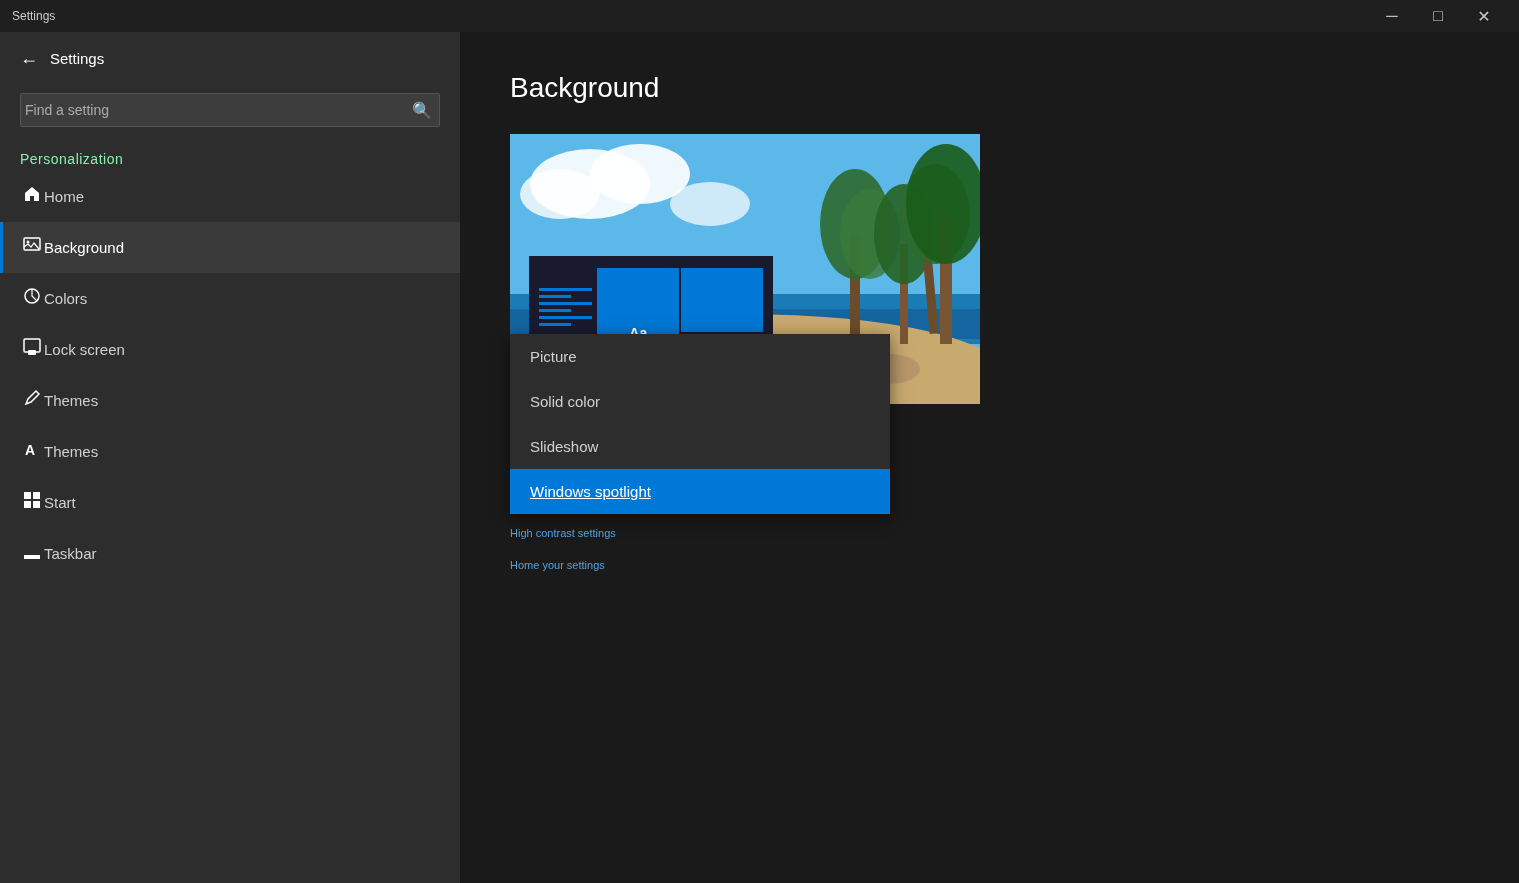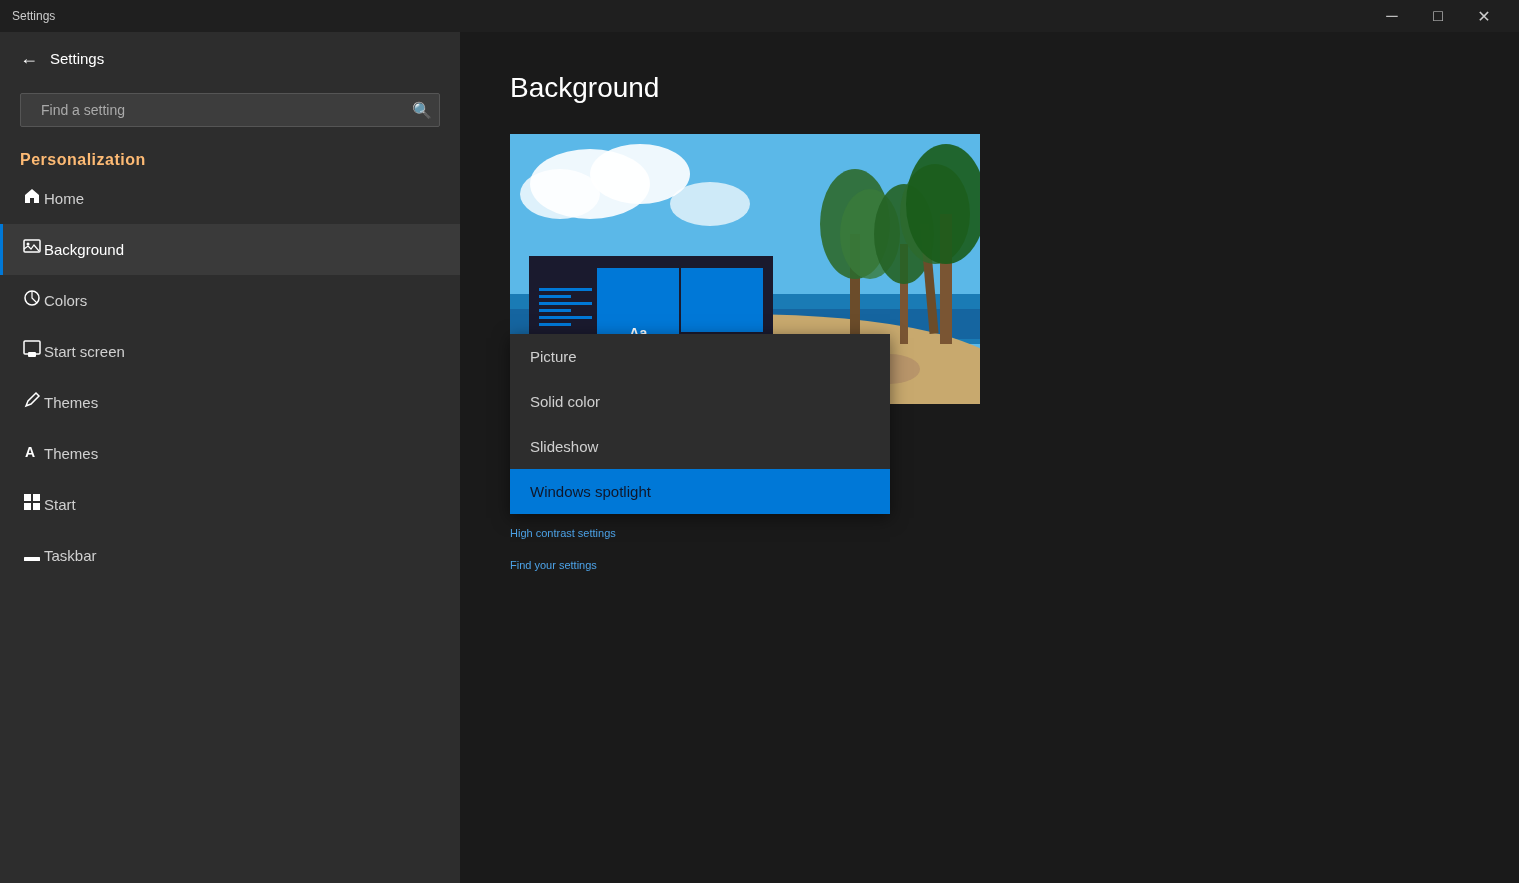--- a/index.html
+++ b/index.html
@@ -85,41 +85,41 @@
       margin: 8px 20px 16px;
       position: relative;
     }
     .sidebar-search input {
       width: 100%;
       background: #3d3d3d;
       border: 1px solid #555;
       border-radius: 2px;
       color: #fff;
       font-size: 14px;
-      padding: 8px 36px 8px 20px;
+      padding: 8px 36px 8px 4px;
       outline: none;
     }
     .sidebar-search input::placeholder { color: #aaa; }
     .search-icon-btn {
       position: absolute;
       right: 8px;
       top: 50%;
       transform: translateY(-50%);
       background: transparent;
       border: none;
       color: #aaa;
       font-size: 16px;
       cursor: pointer;
     }
 
     .personalization-label {
       padding: 8px 20px 4px;
-      font-size: 16px;
-      font-weight: 700;
-      color: #fdba74;
+      font-size: 14px;
+      font-weight: 400;
+      color: #86efac;
       letter-spacing: 0.5px;
     }
 
     .nav-item {
       display: flex;
       align-items: center;
       gap: 0;
       padding: 14px 20px;
       cursor: pointer;
       font-size: 15px;
@@ -254,21 +254,22 @@
       box-shadow: 0 4px 16px rgba(0,0,0,0.5);
     }
     .dropdown-item {
       padding: 14px 20px;
       font-size: 15px;
       color: #d0d0d0;
       cursor: pointer;
     }
     .dropdown-item.selected {
       background: #0078d7;
-      color: #0f172a;
+      color: #ffffff;
+      text-decoration: underline;
     }
 
     
     .related-settings-title {
       font-size: 20px;
       font-weight: 400;
       color: #fff;
       margin-top: 80px;
       margin-bottom: 20px;
     }
@@ -329,21 +330,21 @@
               <circle cx="9" cy="9" r="7" stroke="white" stroke-width="1.5"></circle>
               <path d="M9 2v7l5 5" stroke="white" stroke-width="1.2"></path>
             </svg></span>
           <span class="nav-label">Colors</span>
         </div>
         <div class="nav-item">
           <span class="nav-icon"><svg width="18" height="18" viewBox="0 0 18 18" fill="white">
               <rect x="1" y="1" width="16" height="13" rx="1" stroke="white" stroke-width="1.5" fill="none"></rect>
               <rect x="5" y="12" width="8" height="5" rx="1" fill="white"></rect>
             </svg></span>
-          <span class="nav-label">Start screen</span>
+          <span class="nav-label">Lock screen</span>
         </div>
         <div class="nav-item">
           <span class="nav-icon"><svg width="18" height="18" viewBox="0 0 18 18" fill="none">
               <path d="M3 15l2-5 8-8 3 3-8 8z" stroke="white" stroke-width="1.5"></path>
             </svg></span>
           <span class="nav-label">Themes</span>
         </div>
         <div class="nav-item">
           <span class="nav-icon"><svg width="18" height="18" viewBox="0 0 18 18" fill="white">
               <text x="2" y="15" font-size="14" font-weight="bold" fill="white">A</text>
@@ -428,17 +429,17 @@
           <div class="dropdown-item">Picture</div>
           <div class="dropdown-item">Solid color</div>
           <div class="dropdown-item">Slideshow</div>
           <div class="dropdown-item selected">Windows spotlight</div>
         </div>
     </div>
 
     <h2 class="related-settings-title">Related Settings</h2>
     <div id="related-links">
         <a class="related-link">High contrast settings</a>
-        <a class="related-link">Find your settings</a>
+        <a class="related-link">Home your settings</a>
       </div>
 
   </div>
 </div>
 
 </body></html>

